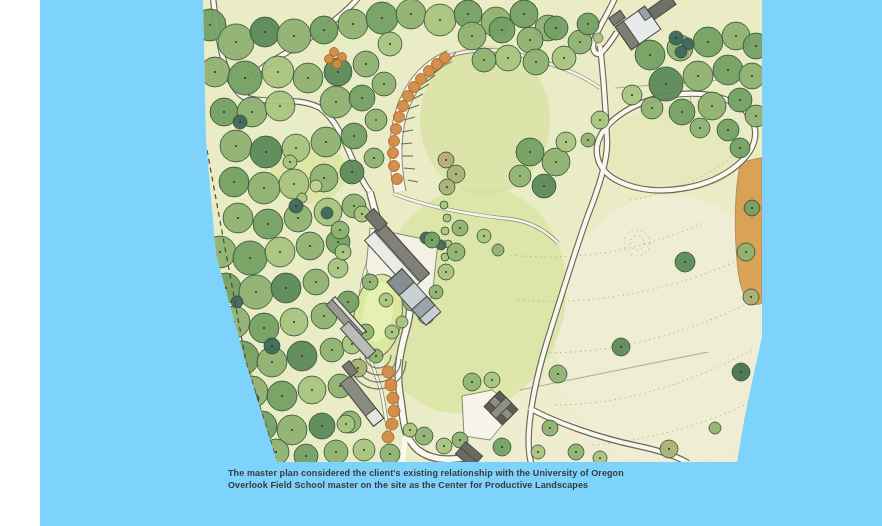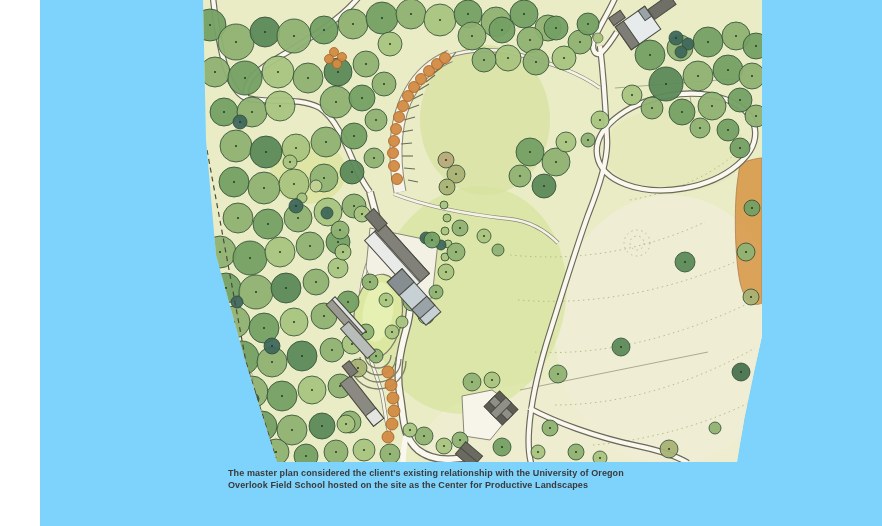--- a/index.html
+++ b/index.html
@@ -540,16 +540,16 @@
       <path d="M167,150 L206,362 L236,458" stroke="#4a4a42" stroke-width="1.2" stroke-dasharray="5,4"></path>
       <circle cx="204" cy="378" r="9" stroke="#8a8a7a" stroke-width="1" stroke-dasharray="2.5,2.5"></circle>
       <circle cx="208" cy="402" r="8" stroke="#8a8a7a" stroke-width="1" stroke-dasharray="2.5,2.5"></circle>
       <circle cx="200" cy="430" r="8" stroke="#8a8a7a" stroke-width="1" stroke-dasharray="2.5,2.5"></circle>
     </g>
   </g>
 </svg>
 
 <div class="caption">
   <div>The master plan considered the client's existing relationship with the University of Oregon</div>
-  <div>Overlook Field School hosted on the site as the Center for Productive Landscapes</div>
+  <div>Overlook Field School master on the site as the Center for Productive Landscapes</div>
 </div>
 
 </div>
 
 </body></html>

